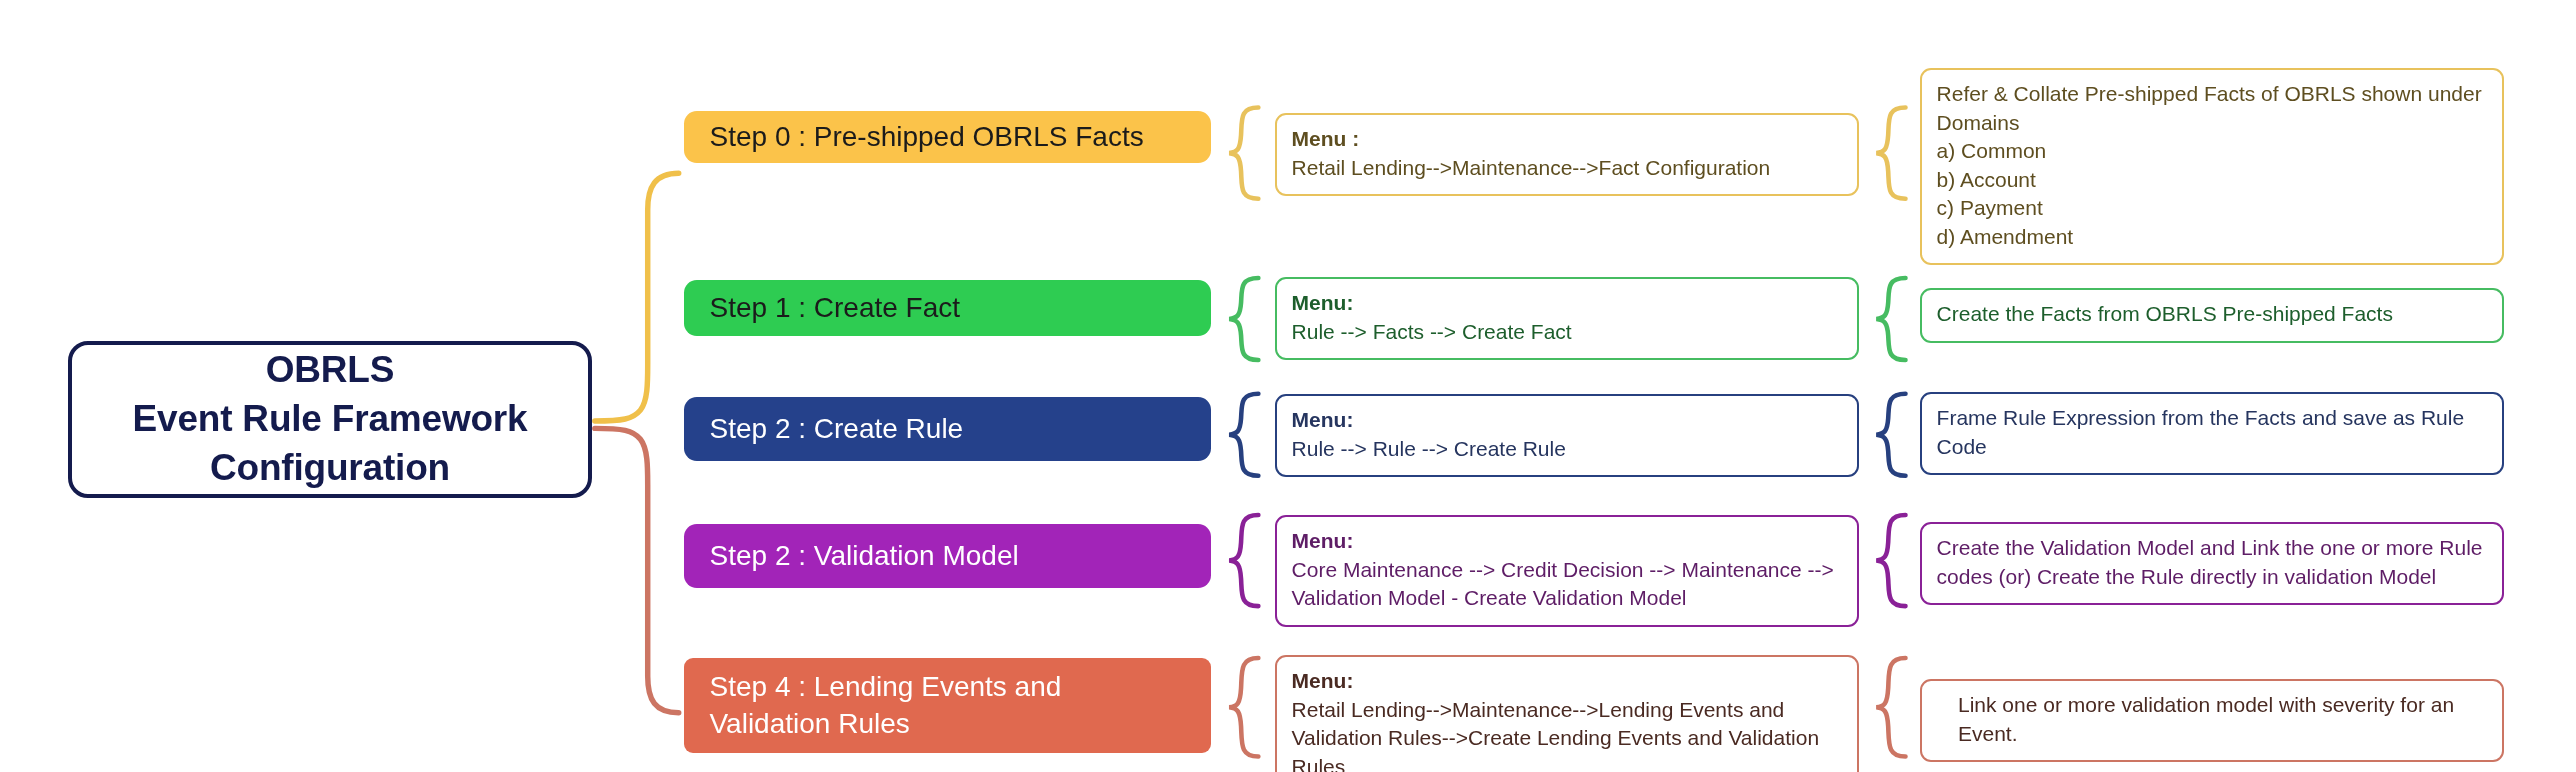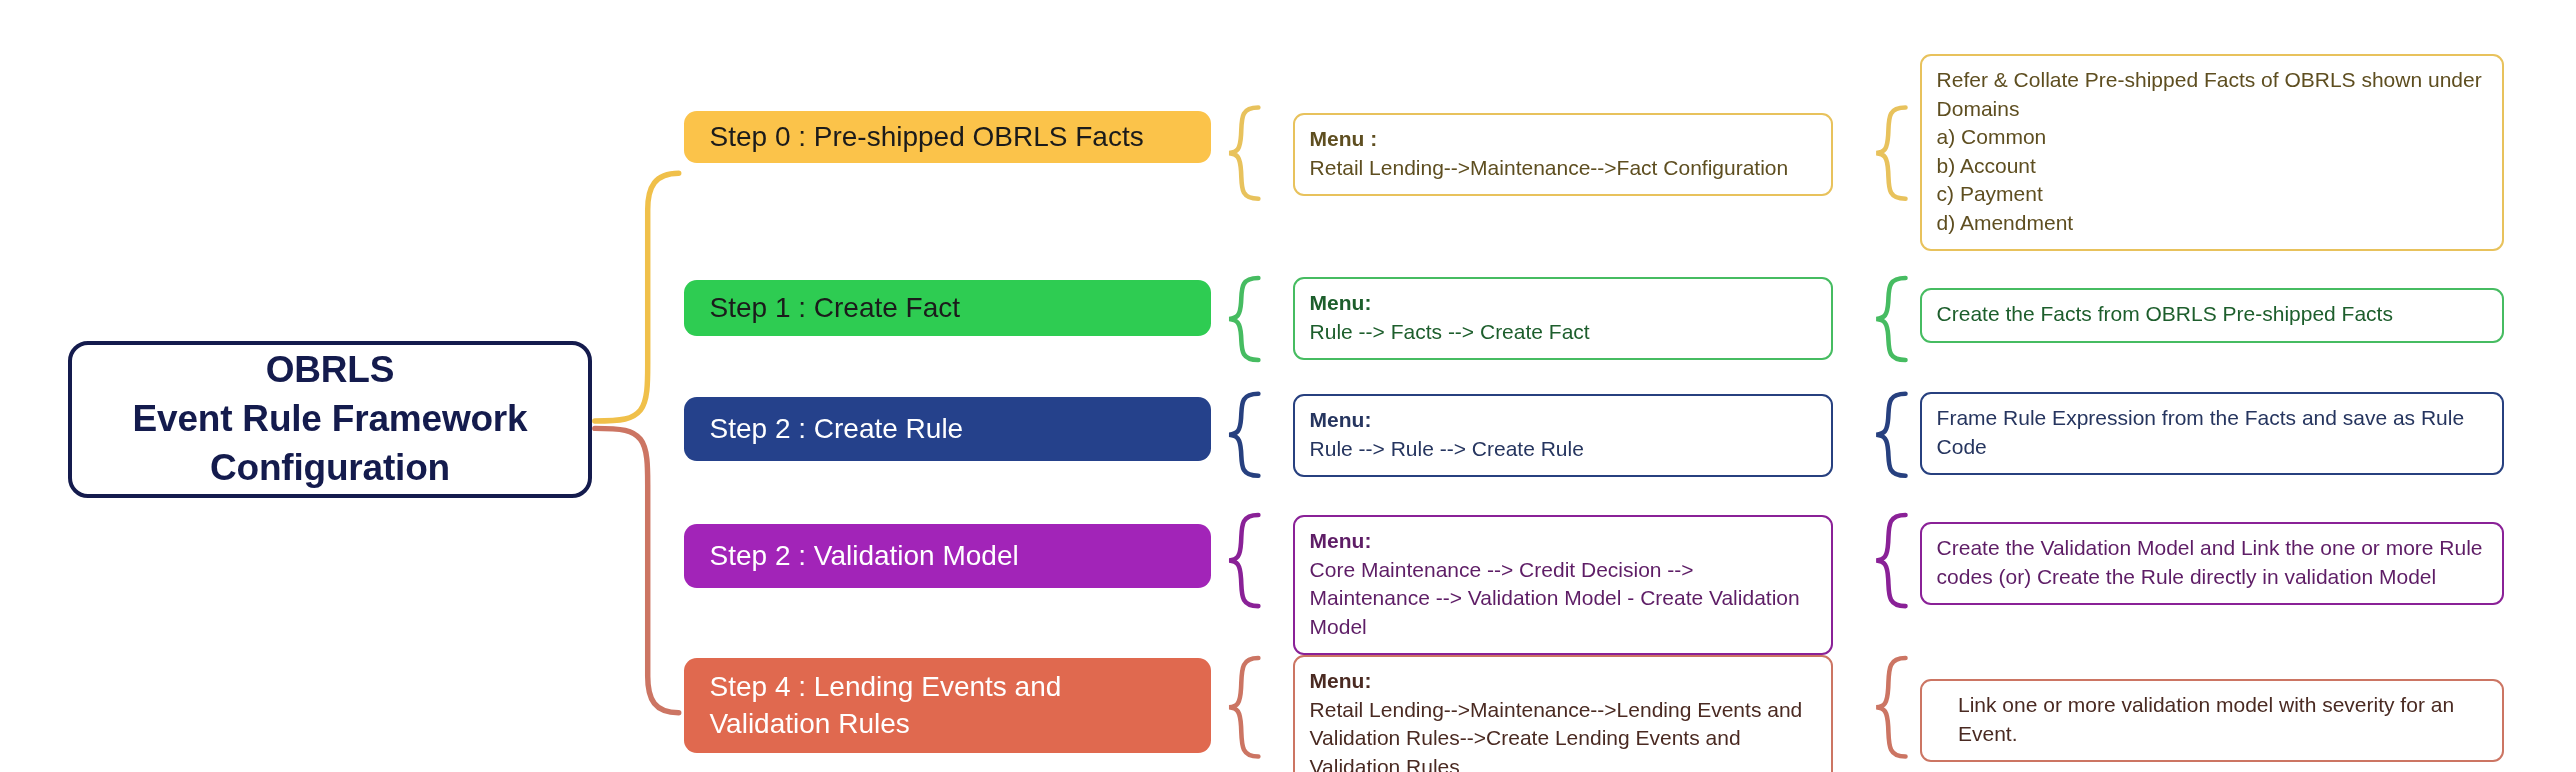--- a/index.html
+++ b/index.html
@@ -77,28 +77,27 @@
   }
   .step-box .step-label {
     font-size: 28px;
     line-height: 1.32;
     font-weight: normal;
   }
 
   .menu-box {
     position: absolute;
     left: 1275px;
-    width: 540px;
+    width: 584px;
     box-sizing: border-box;
     background: #ffffff;
     border-radius: 11px;
     border-width: 2.7px;
     border-style: solid;
     padding: 10px 14.6px 12px 14.6px;
-    margin-left: 18px;
   }
   .menu-box .menu-title {
     font-size: 21px;
     font-weight: bold;
     line-height: 1.36;
     display: block;
   }
   .menu-box .menu-path {
     font-size: 21px;
     line-height: 1.36;
@@ -185,21 +184,21 @@
   </div>
 
   <div class="row theme-amber">
     <div class="step-box" style="top:111px; height:52px;">
       <span class="step-label">Step 0 : Pre-shipped OBRLS Facts</span>
     </div>
     <div class="menu-box" style="top:113px;">
       <span class="menu-title">Menu :</span>
       <span class="menu-path">Retail Lending--&gt;Maintenance--&gt;Fact Configuration</span>
     </div>
-    <div class="desc-box" style="top:54px;">
+    <div class="desc-box" style="top:68px;">
       <span class="desc-text">Refer &amp; Collate Pre-shipped Facts of OBRLS shown under Domains
 a) Common
 b) Account
 c) Payment
 d) Amendment</span>
     </div>
   </div>
 
   <div class="row theme-green">
     <div class="step-box" style="top:280px; height:56px;">
@@ -234,21 +233,21 @@
     <div class="menu-box" style="top:515px;">
       <span class="menu-title">Menu:</span>
       <span class="menu-path">Core Maintenance --&gt; Credit Decision --&gt; Maintenance --&gt; Validation Model - Create Validation Model</span>
     </div>
     <div class="desc-box" style="top:522px;">
       <span class="desc-text">Create the Validation Model and Link the one or more Rule codes (or) Create the Rule directly in validation Model</span>
     </div>
   </div>
 
   <div class="row theme-salmon">
-    <div class="step-box" style="top:658px; height:95px;">
+    <div class="step-box" style="top:658px; height:95px;border-radius:9px;">
       <span class="step-label">Step 4 : Lending Events and Validation Rules</span>
     </div>
     <div class="menu-box" style="top:655px;">
       <span class="menu-title">Menu:</span>
       <span class="menu-path">Retail Lending--&gt;Maintenance--&gt;Lending Events and Validation Rules--&gt;Create Lending Events and Validation Rules</span>
     </div>
     <div class="desc-box" style="top:679px;padding-left:36px;">
       <span class="desc-text">Link one or more validation model with severity for an Event.</span>
     </div>
   </div>

